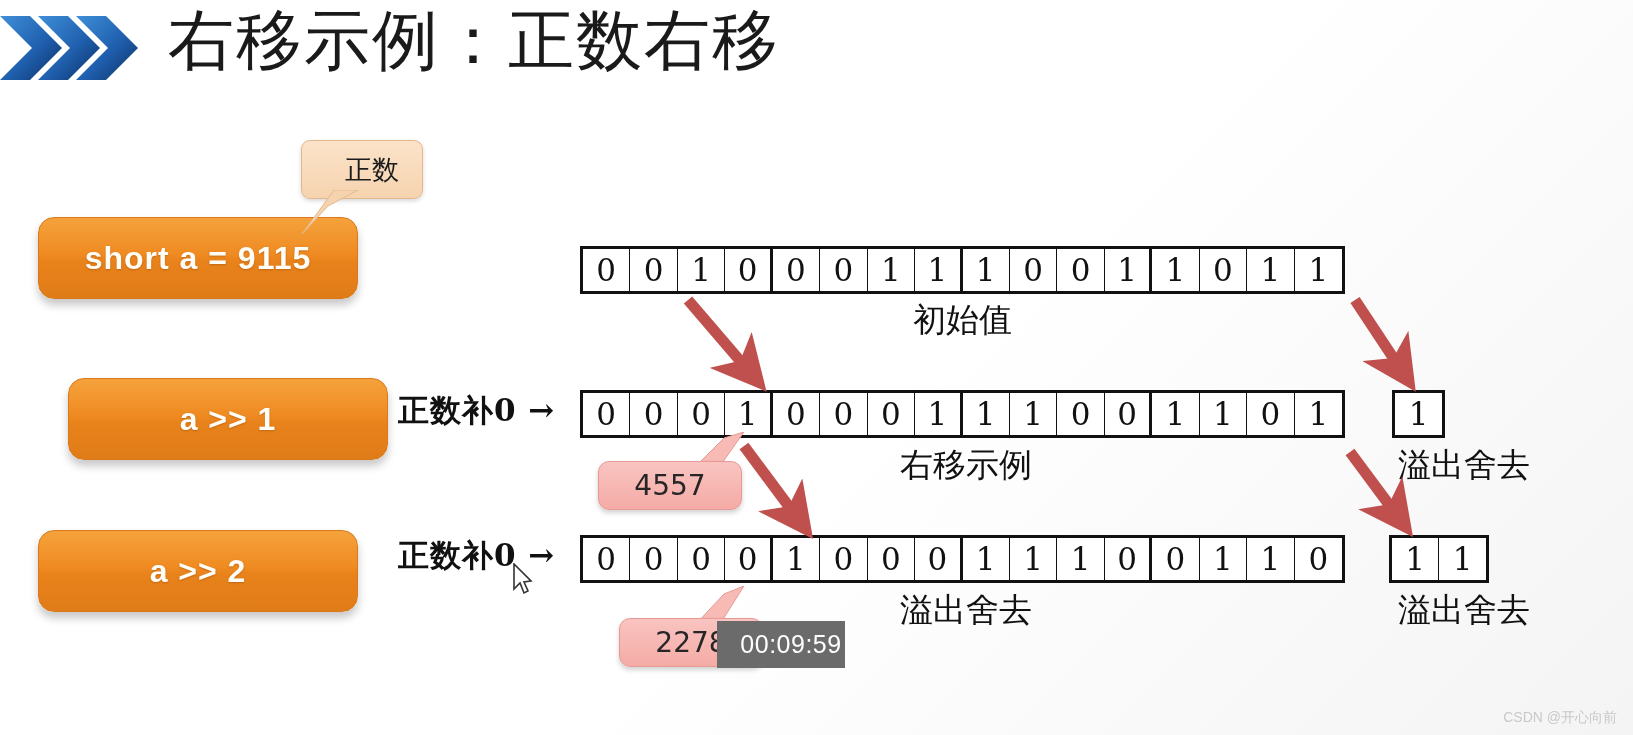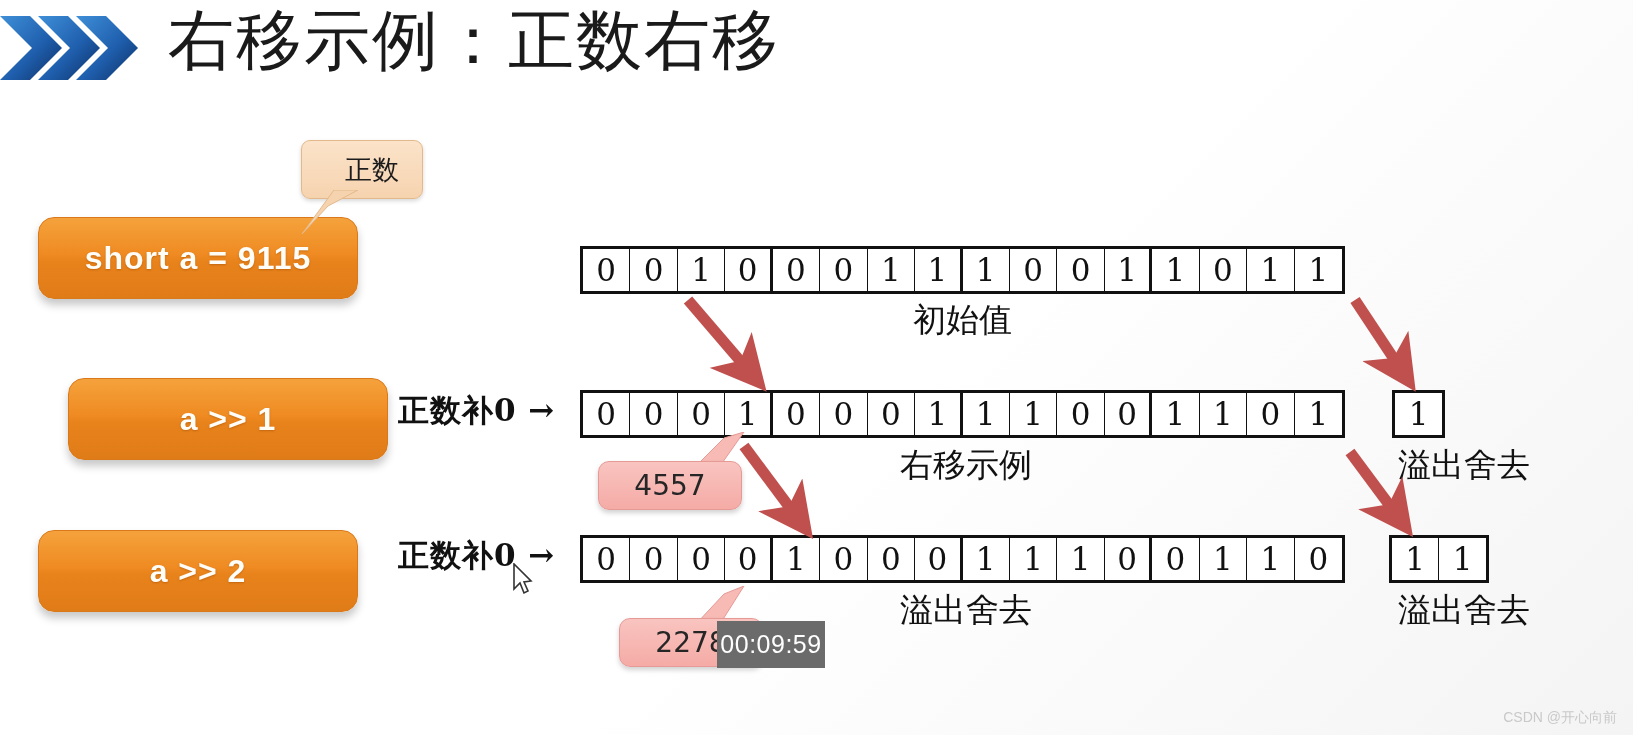--- a/index.html
+++ b/index.html
@@ -180,20 +180,21 @@
     left: 717px; top: 621px;
     width: 108px; height: 47px;
     background: #6b6b6b;
     display: flex;
     align-items: center;
     justify-content: center;
     color: #ffffff;
     font-family: "Liberation Sans", sans-serif;
     font-size: 25px;
     letter-spacing: 0.5px;
+    padding-left: 20px;
   }
 
   
   #mouse-cursor {
     position: absolute;
     left: 512px; top: 563px;
     width: 22px; height: 34px;
   }
 
   

